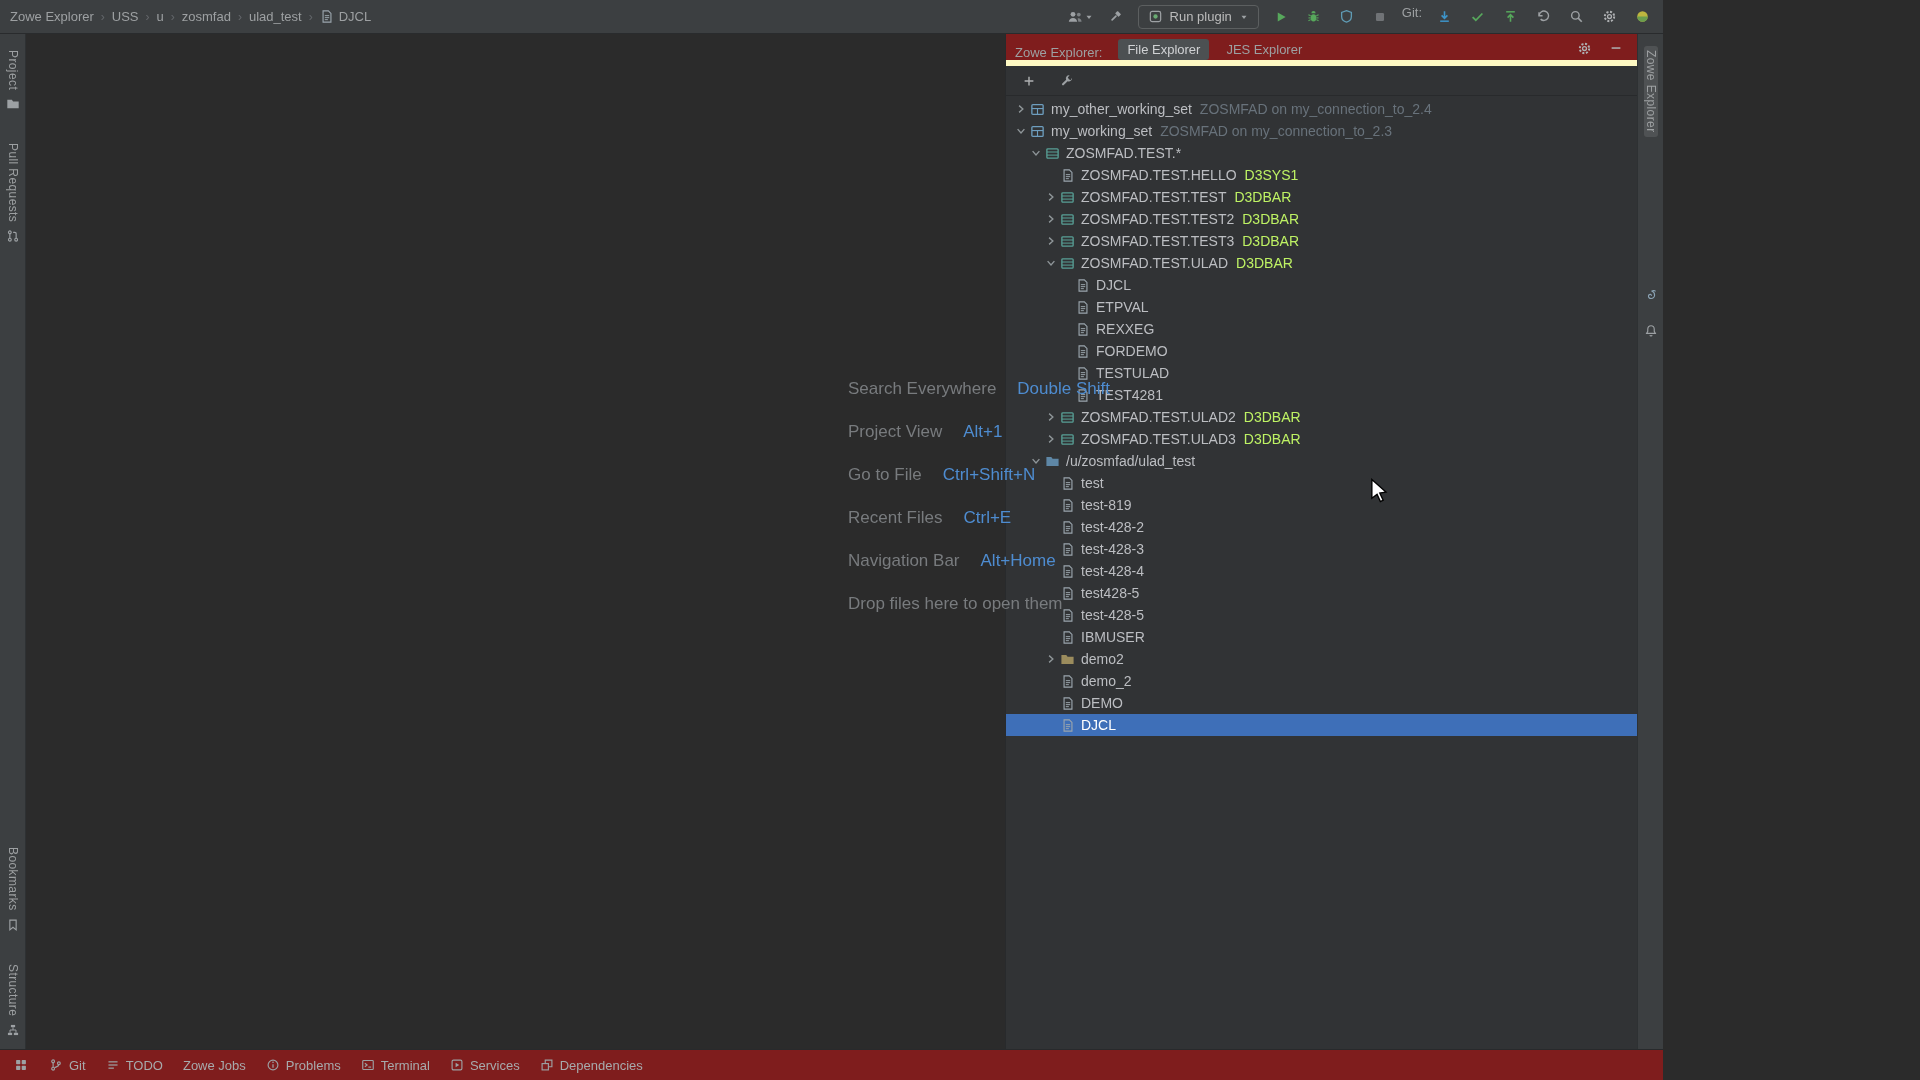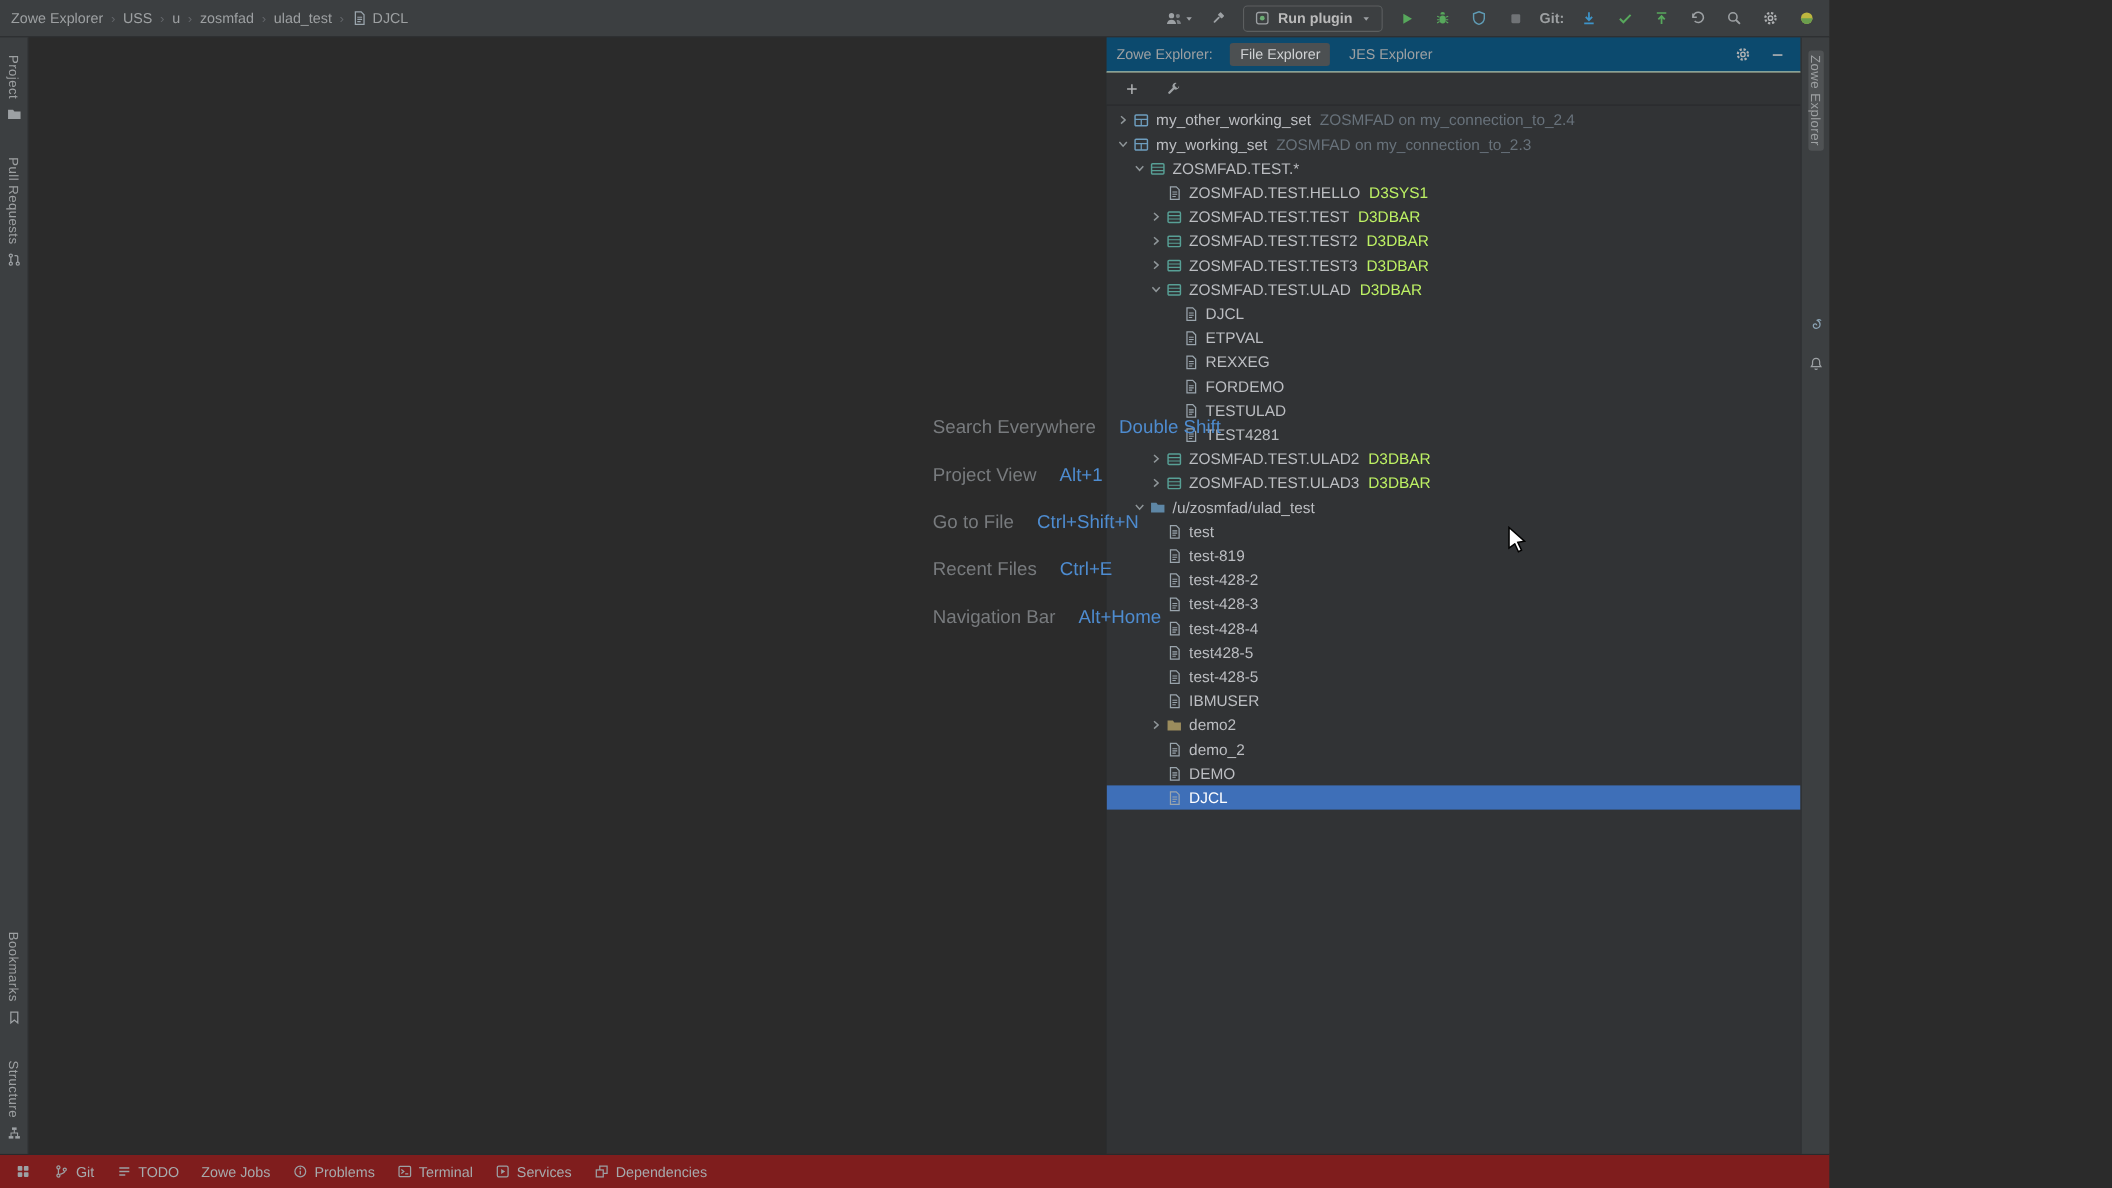--- a/index.html
+++ b/index.html
@@ -15,21 +15,21 @@
   
   .titlebar {
     height:34px; flex:0 0 auto; background:#3c3f41;
     border-bottom:1px solid #292b2d;
     display:flex; align-items:center; justify-content:space-between;
     padding:0 10px;
   }
   .breadcrumbs { display:flex; align-items:center; gap:7px; font-size:13px; color:#9da0a2; white-space:nowrap; }
   .crumb { display:flex; align-items:center; gap:5px; }
   .crumb-sep { color:#63666a; font-size:12px; }
-  .tb-actions { display:flex; align-items:center; gap:11px;font-weight:bold; }
+  .tb-actions { display:flex; gap:11px; }
   .tb-btn { height:24px; min-width:22px; display:flex; align-items:center; justify-content:center; gap:1px; border-radius:3px; cursor:default; }
   .tb-label { font-size:13px; color:#9da0a2; }
   .run-combo {
     display:flex; align-items:center; gap:7px; height:24px;
     border:1px solid #5c5f60; border-radius:4px; background:#3c3f41;
     padding:0 9px; font-size:13px; color:#bbbbbb;
   }
 
   
   .middle { flex:1; display:flex; min-height:0; }
@@ -47,22 +47,22 @@
   
   .editor { flex:1; background:#2b2b2b; position:relative; min-width:0; }
   .hints { position:absolute; left:822px; top:333px; white-space:nowrap; }
   .hint-row { height:43px; display:flex; align-items:center; gap:21px; font-size:17px; }
   .hint-label { color:#787b7e; }
   .hint-key { color:#4e8cd0; }
 
   
   .panel { width:632px; flex:0 0 auto; background:#313335; border-left:1px solid #282a2c; display:flex; flex-direction:column; min-height:0; }
   .panel-header {
-    height:32px; flex:0 0 auto; background:#0c4a6e; border-bottom:1px solid #fef9c3;
-    display:flex; align-items:center; gap:8px; padding:0 9px; font-size:13px;
+    height:32px; flex:0 0 auto; background:#7f1d1d; border-bottom:6px solid #fef9c3;
+    display:flex; align-items:flex-end; gap:8px; padding:0 9px; font-size:13px;
   }
   .panel-title { color:#9da0a2; margin-right:8px; }
   .panel-tab { padding:3px 9px; border-radius:3px; color:#9da0a2; }
   .panel-tab.selected { background:#4c5052; color:#d0d2d4; }
   .ph-spacer { flex:1; }
   .ph-icon { width:24px; height:24px; display:flex; align-items:center; justify-content:center; border-radius:3px; }
   .panel-toolbar {
     height:30px; flex:0 0 auto; background:#313335; border-bottom:1px solid #282a2c;
     display:flex; align-items:center; gap:16px; padding:0 12px;
   }
@@ -329,20 +329,23 @@
             <span class="hint-label">Go to File</span>
             <span class="hint-key">Ctrl+Shift+N</span>
           </div>
           <div class="hint-row">
             <span class="hint-label">Recent Files</span>
             <span class="hint-key">Ctrl+E</span>
           </div>
           <div class="hint-row">
             <span class="hint-label">Navigation Bar</span>
             <span class="hint-key">Alt+Home</span>
+          </div>
+          <div class="hint-row">
+            <span class="hint-label">Drop files here to open them</span>
           </div>
         </div>
     </main>
 
     <aside class="panel">
       <div class="panel-header" id="panel-header">
         <span class="panel-title">Zowe Explorer:</span>
       <span class="panel-tab selected">File Explorer</span>
           <span class="panel-tab">JES Explorer</span>
           <span class="ph-spacer"></span>

